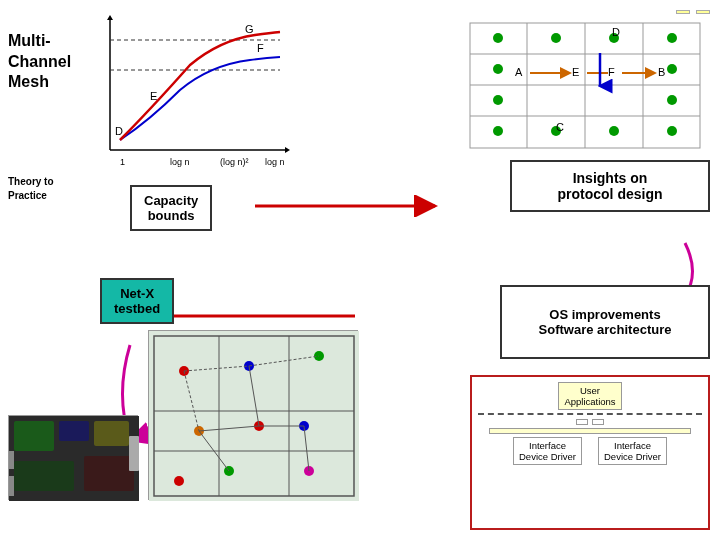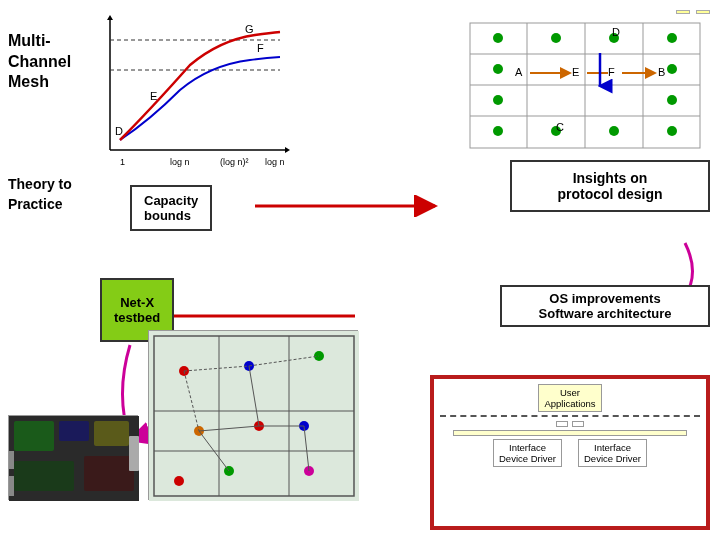--- a/index.html
+++ b/index.html
@@ -65,36 +65,36 @@
       width: 200px;
       text-align: center;
       font-size: 12px;
     }
 
     
     .theory-label {
       position: absolute;
       top: 175px;
       left: 8px;
-      font-size: 14px;
+      font-size: 10px;
       font-weight: bold;
       line-height: 1.4;
     }
 
     
     .capacity-bounds {
       position: absolute;
       top: 185px;
       left: 130px;
       background: #fff;
       border: 2px solid #333;
       padding: 6px 12px;
       font-size: 13px;
       font-weight: bold;
-      text-align: left;
+      text-align: center;
       z-index: 2;
     }
 
     
     .insights-box {
       position: absolute;
       top: 160px;
       right: 10px;
       background: #fff;
       border: 2px solid #333;
@@ -105,57 +105,57 @@
       width: 200px;
     }
 
     
     .os-box {
       position: absolute;
       top: 285px;
       right: 10px;
       background: #fff;
       border: 2px solid #333;
-      padding: 4px 10px;
+      padding: 20px 10px;
       font-size: 13px;
       font-weight: bold;
       text-align: center;
       width: 210px;
     }
 
     
     .netx-testbed {
       position: absolute;
       top: 278px;
       left: 100px;
-      background: #84cc16;
+      background: #14b8a6;
       border: 2px solid #333;
-      padding: 15px 12px;
+      padding: 6px 12px;
       font-size: 13px;
       font-weight: bold;
       text-align: center;
     }
 
     
     .linux-label {
       position: absolute;
       bottom: 8px;
       left: 8px;
       font-size: 13px;
       font-weight: bold;
     }
 
     
     .arch-diagram {
       position: absolute;
       bottom: 10px;
       right: 10px;
-      width: 280px;
+      width: 240px;
       height: 155px;
-      border: 4px solid #b91c1c;
+      border: 2px solid #b91c1c;
       background: #fff;
       font-size: 10px;
       margin-top: 23px;
     }
 
     .arch-row {
       display: flex;
       gap: 4px;
       margin: 4px 6px 2px 6px;
       justify-content: center;

